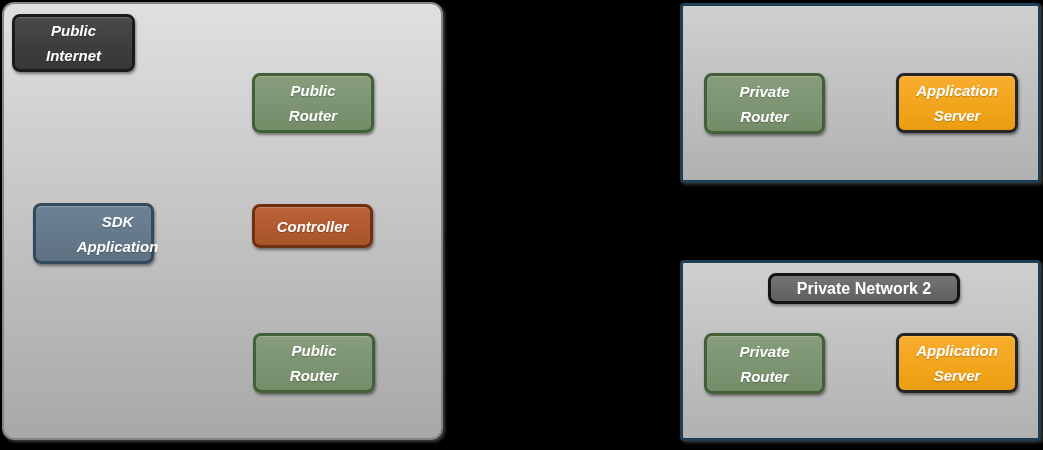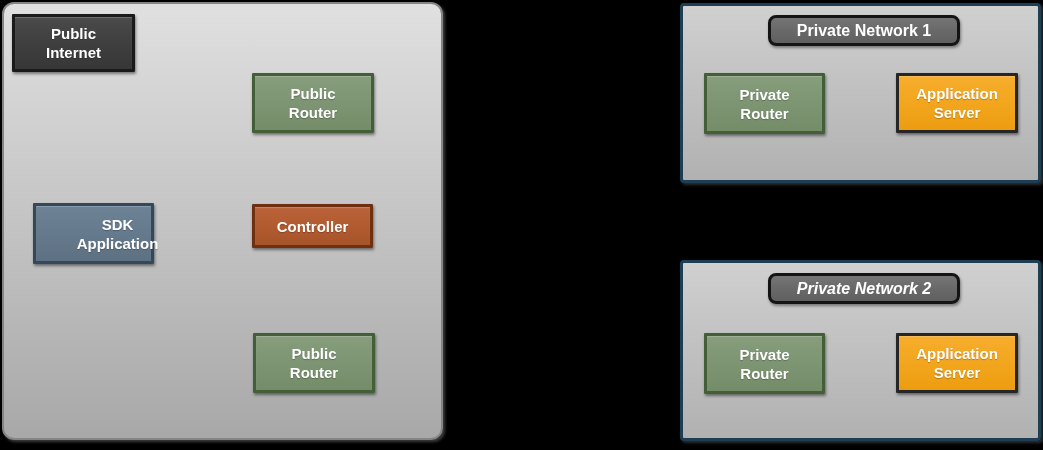--- a/index.html
+++ b/index.html
@@ -54,33 +54,34 @@
     align-items: center;
     justify-content: center;
     box-shadow: 1px 2px 3px rgba(0,0,0,0.4);
   }
 
   
   .node {
     position: absolute;
     box-sizing: border-box;
     width: 122px; height: 60px;
-    border-radius: 1px;
+    border-radius: 8px;
     border: 3px solid transparent;
     color: #ffffff;
     font-weight: bold;
     font-size: 15px;
-    line-height: 19px;
+    line-height: 25px;
     text-align: center;
     white-space: pre-line;
     display: flex;
     align-items: center;
     justify-content: center;
     box-shadow: 1px 2px 3px rgba(0,0,0,0.45), inset 0 1px 1px rgba(255,255,255,0.22);
     text-shadow: 0 1px 1px rgba(0,0,0,0.25);
+    font-style: italic;
   }
   .node.dark {
     background: linear-gradient(180deg, #4a4a4a 0%, #3e3e3e 55%, #373737 100%);
     border-color: #1a1a1a;
   }
   .node.green {
     background: linear-gradient(180deg, #879d7c 0%, #7c9471 55%, #748c68 100%);
     border-color: #425f37;
   }
   .node.blue {
@@ -111,31 +112,30 @@
     <div class="node blue" style="left:29px; top:199px; width:121px; height:61px;padding-left:48px;">SDK
 Application</div>
 
     <div class="node rust" style="left:248px; top:200px; width:121px; height:44px;">Controller</div>
 
     <div class="node green" style="left:249px; top:329px;">Public
 Router</div>
   </div>
 
   <div class="zone private pn1">
-    <div class="badge" style="top:9px;">Private Network 1</div>
 
     <div class="node green" style="left:21px; top:67px; width:121px; height:61px;">Private
 Router</div>
 
     <div class="node orange" style="left:213px; top:67px;">Application
 Server</div>
   </div>
 
   <div class="zone private pn2">
-    <div class="badge" style="top:10px;font-style:italic;">Private Network 2</div>
+    <div class="badge" style="top:10px;">Private Network 2</div>
 
     <div class="node green" style="left:21px; top:70px; width:121px; height:61px;">Private
 Router</div>
 
     <div class="node orange" style="left:213px; top:70px;">Application
 Server</div>
   </div>
 
 </div>
 

